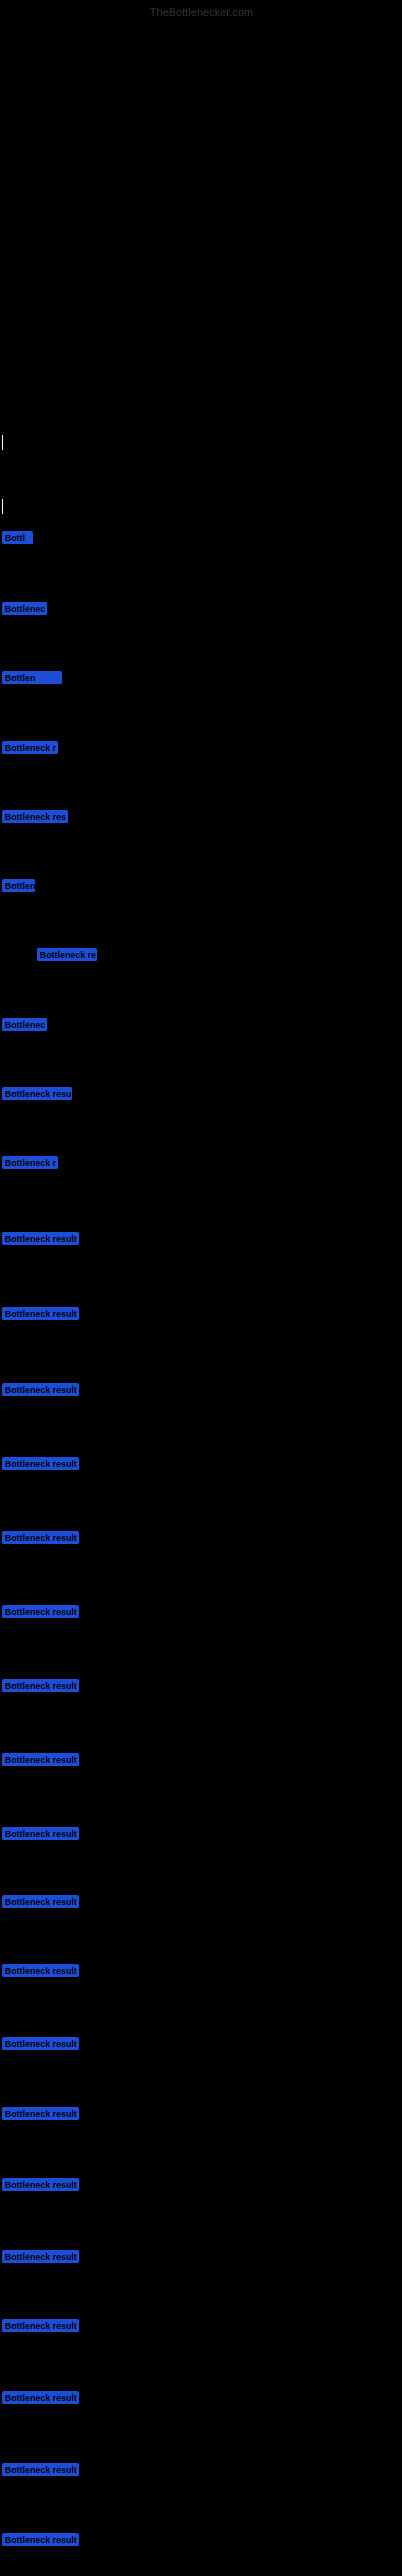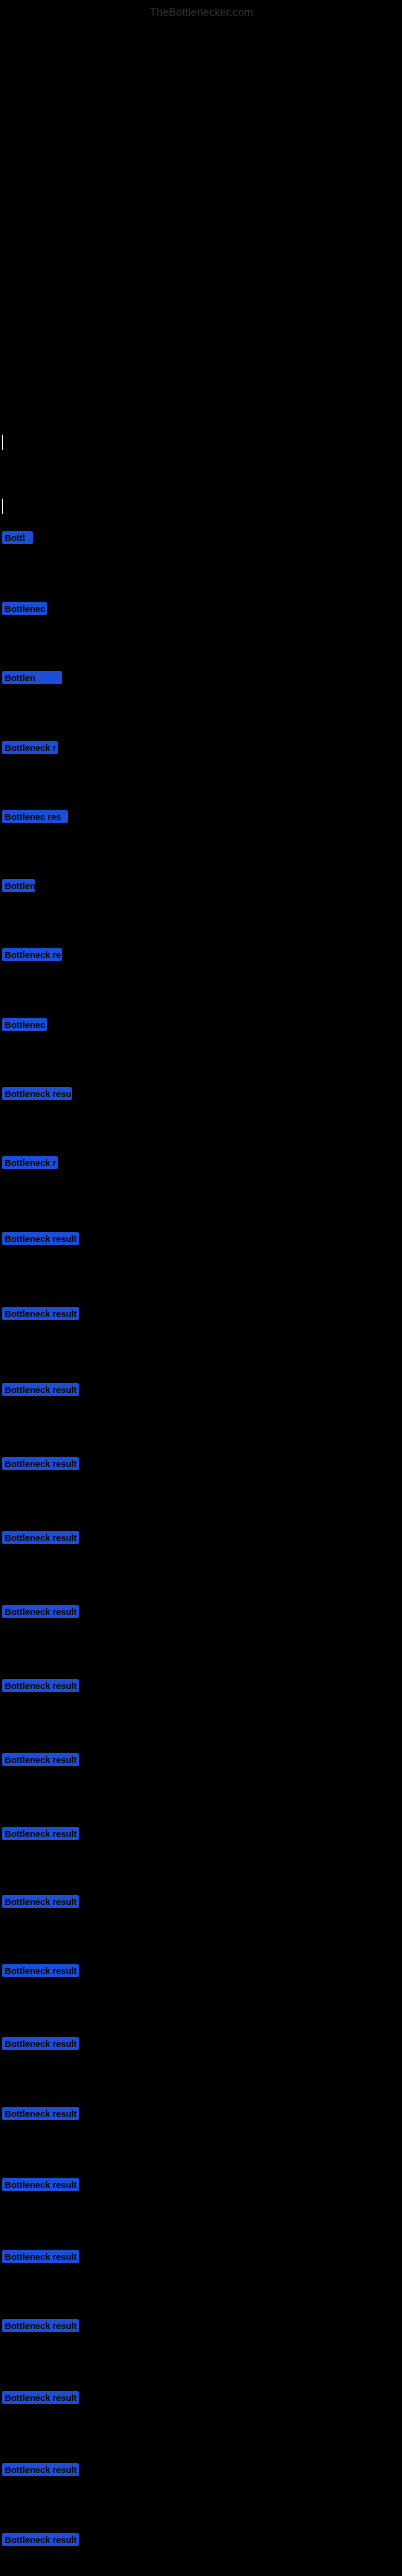--- a/index.html
+++ b/index.html
@@ -64,23 +64,23 @@
 <span class="site-title">TheBottlenecker.com</span>
 
 <div class="cursor-bar-1"></div>
 <div class="cursor-bar-2"></div>
 
 <div id="bottleneck-container">
     <div class="bottleneck-result-item" style="top: 531px; width: 31px;">Bottl</div>
     <div class="bottleneck-result-item" style="top: 602px; width: 45px;">Bottlenec</div>
     <div class="bottleneck-result-item" style="top: 671px; width: 60px;">Bottlen</div>
     <div class="bottleneck-result-item" style="top: 741px; width: 56px;">Bottleneck r</div>
-    <div class="bottleneck-result-item" style="top: 810px; width: 66px;">Bottlenec res</div>
+    <div class="bottleneck-result-item" style="top: 810px; width: 66px;">Bottleneck res</div>
     <div class="bottleneck-result-item" style="top: 879px; width: 33px;">Bottleneck</div>
-    <div class="bottleneck-result-item" style="top: 948px; width: 60px;">Bottleneck re</div>
+    <div class="bottleneck-result-item" style="top: 948px; width: 60px; margin-left: 35px;">Bottleneck re</div>
     <div class="bottleneck-result-item" style="top: 1018px; width: 45px;">Bottlenec</div>
     <div class="bottleneck-result-item" style="top: 1087px; width: 70px; text-align: right;">Bottleneck resu</div>
     <div class="bottleneck-result-item" style="top: 1156px; width: 56px;">Bottleneck r</div>
     <div class="bottleneck-result-item" style="top: 1232px; width: 77px;">Bottleneck result</div>
     <div class="bottleneck-result-item" style="top: 1307px; width: 77px;">Bottleneck result</div>
     <div class="bottleneck-result-item" style="top: 1383px; width: 77px;">Bottleneck result</div>
     <div class="bottleneck-result-item" style="top: 1457px; width: 77px;">Bottleneck result</div>
     <div class="bottleneck-result-item" style="top: 1531px; width: 77px;">Bottleneck result</div>
     <div class="bottleneck-result-item" style="top: 1605px; width: 77px;">Bottleneck result</div>
     <div class="bottleneck-result-item" style="top: 1679px; width: 77px;">Bottleneck result</div>

